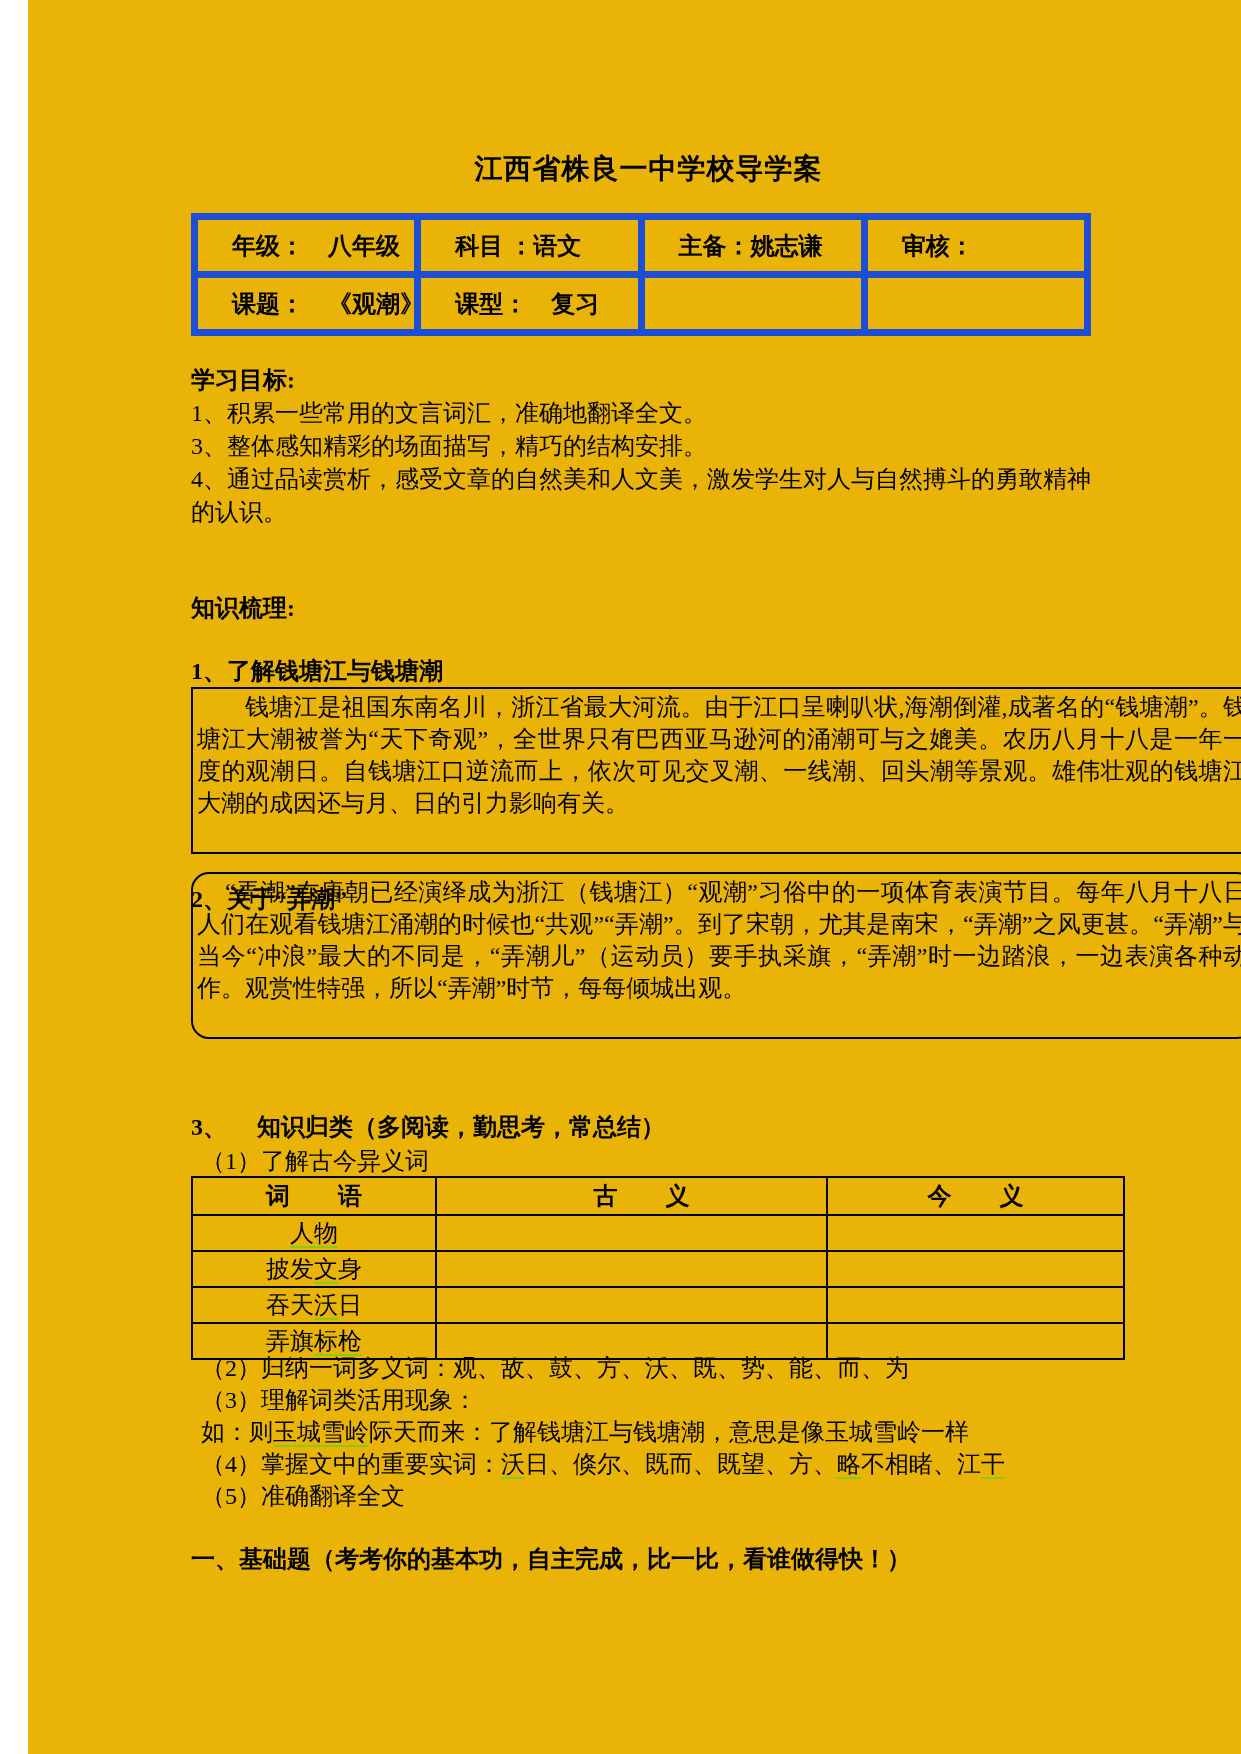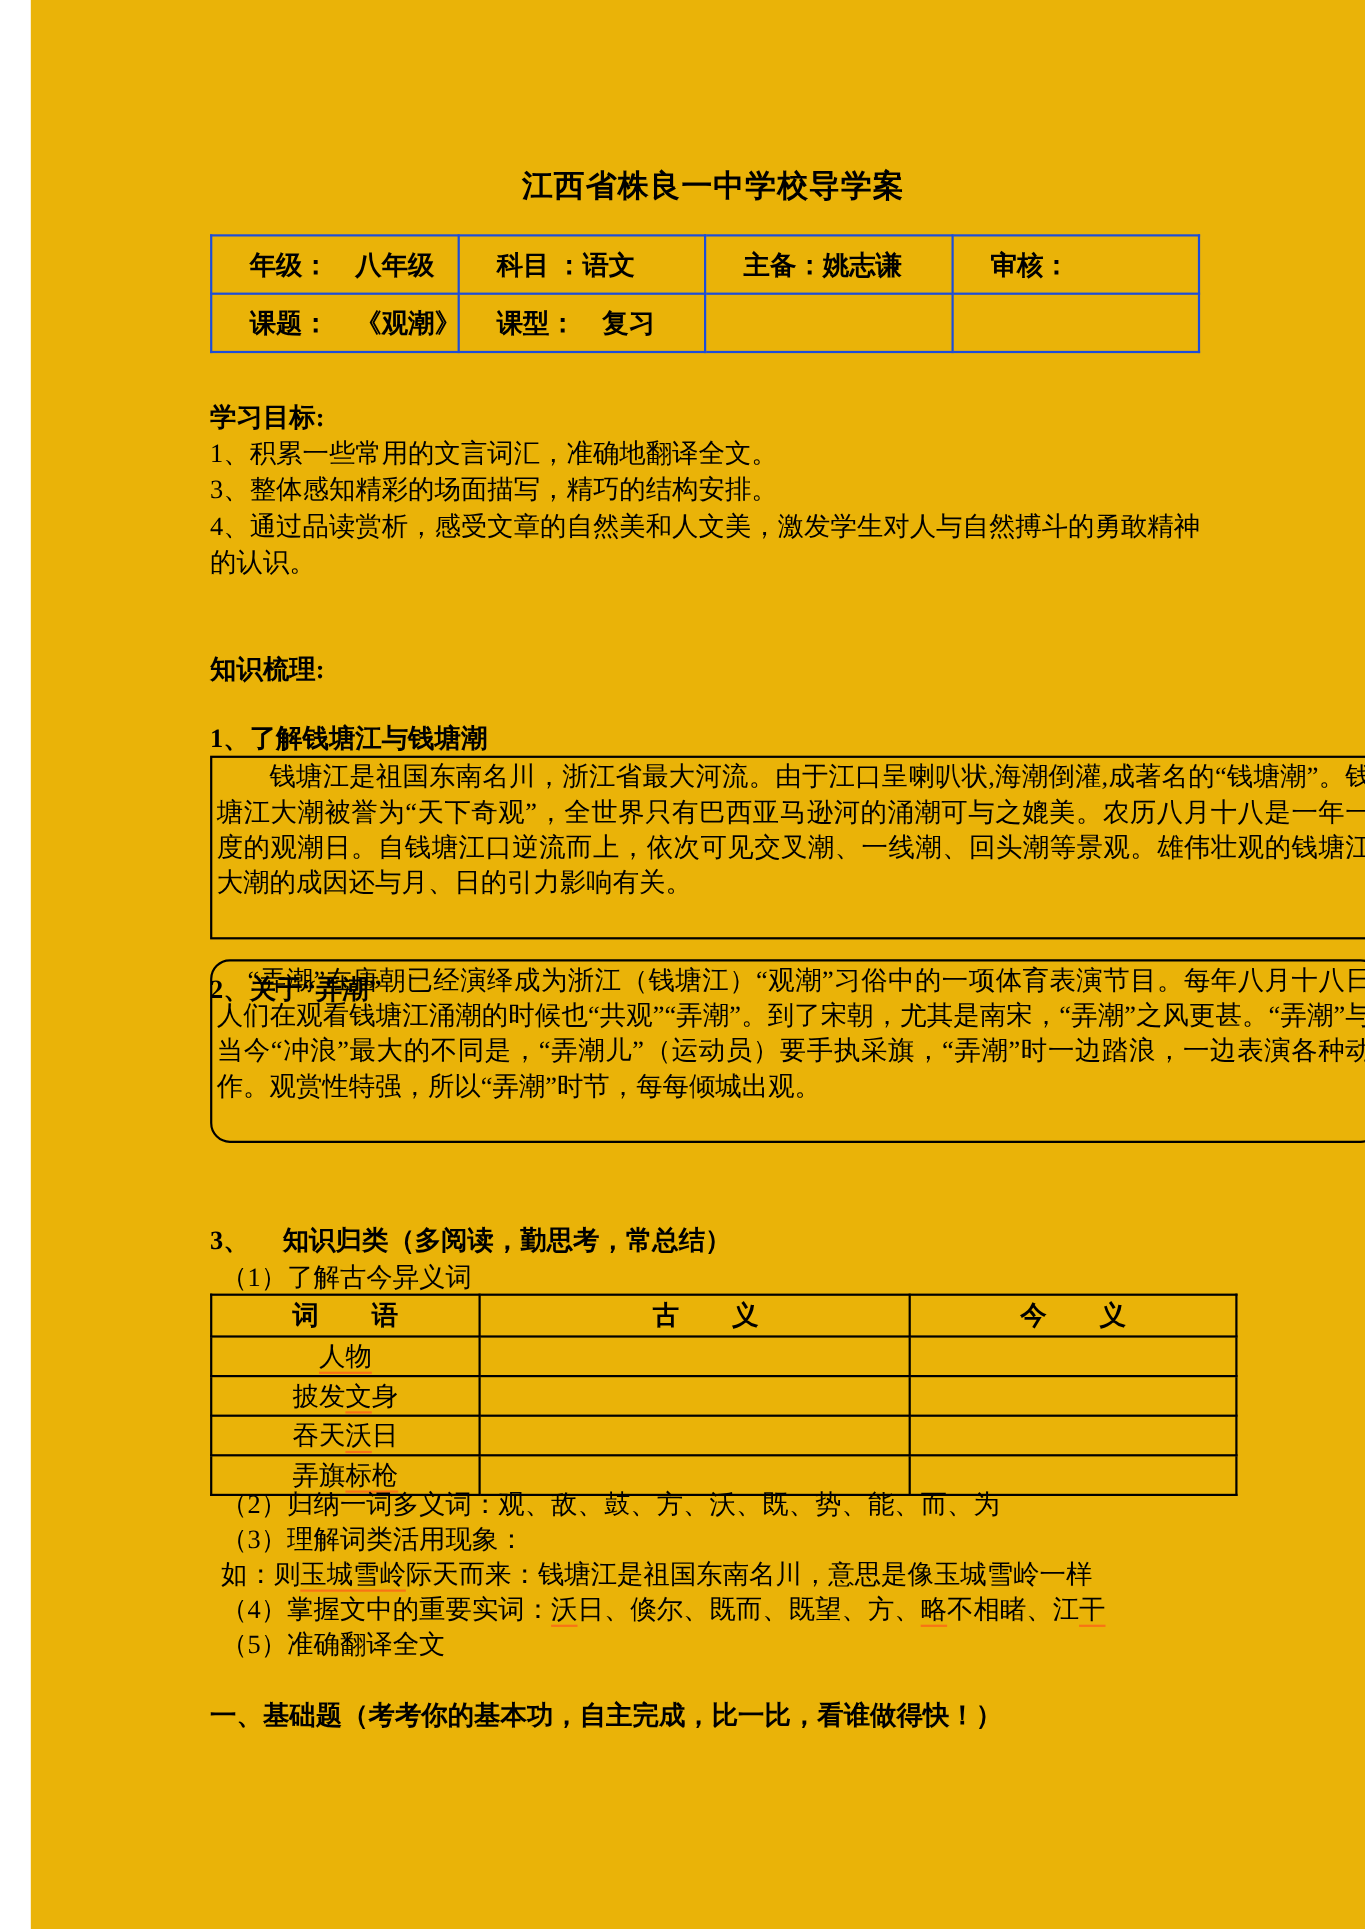--- a/index.html
+++ b/index.html
@@ -23,21 +23,21 @@
     letter-spacing: 1px;
   }
   table.info {
     position: absolute;
     top: 213px; left: 163px;
     width: 900px;
     border-collapse: collapse;
     table-layout: fixed;
   }
   table.info td {
-    border: 2px solid #1d4ed8;
+    border: 7px solid #1d4ed8;
     height: 51px;
     font-size: 24px;
     font-weight: bold;
     padding: 0 0 0 34px;
     vertical-align: middle;
     overflow: hidden;
     white-space: nowrap;
   }
   .objectives {
     position: absolute;
@@ -117,21 +117,21 @@
     white-space: nowrap;
   }
   .h-basics {
     position: absolute;
     top: 1543px; left: 163px;
     width: 1000px;
     font-size: 24px;
     font-weight: bold;
     white-space: nowrap;
   }
-  .u { border-bottom: 2px solid #f97316; padding-bottom: 0px; }
+  .u { border-bottom: 2px solid #84cc16; padding-bottom: 0px; }
 </style>
 </head>
 <body>
 
 <div class="page">
 
   <div class="doc-title">江西省株良一中学校导学案</div>
 
   <table class="info">
     <tbody>
@@ -194,20 +194,20 @@
         <td><span>弄旗</span><span class="u">标枪</span></td>
         <td></td>
         <td></td>
       </tr>
     </tbody>
   </table>
 
   <div class="k-items">
     <div><span>（2）归纳一词多义词：观、敌、鼓、方、沃、既、势、能、而、为</span></div>
     <div><span>（3）理解词类活用现象：</span></div>
-    <div><span>如：则</span><span class="u">玉城雪岭</span><span>际天而来：钱塘江是祖国东南名川，意思是像玉城雪岭一样</span></div>
+    <div><span>如：则</span><span class="u">玉城雪岭</span><span>际天而来：了解钱塘江与钱塘潮，意思是像玉城雪岭一样</span></div>
     <div><span>（4）掌握文中的重要实词：</span><span class="u">沃</span><span>日、倏尔、既而、既望、方、</span><span class="u">略</span><span>不相睹、江</span><span class="u">干</span></div>
     <div><span>（5）准确翻译全文</span></div>
   </div>
 
   <div class="h-basics">一、基础题（考考你的基本功，自主完成，比一比，看谁做得快！）</div>
 
 </div>
 
 </body></html>

